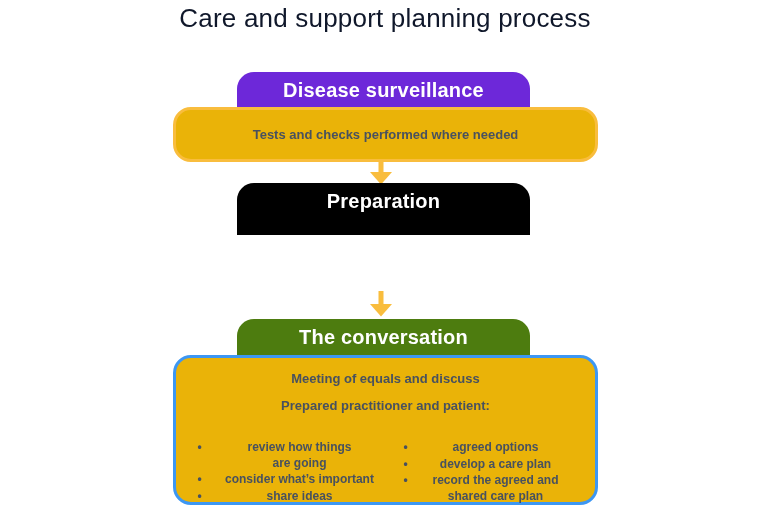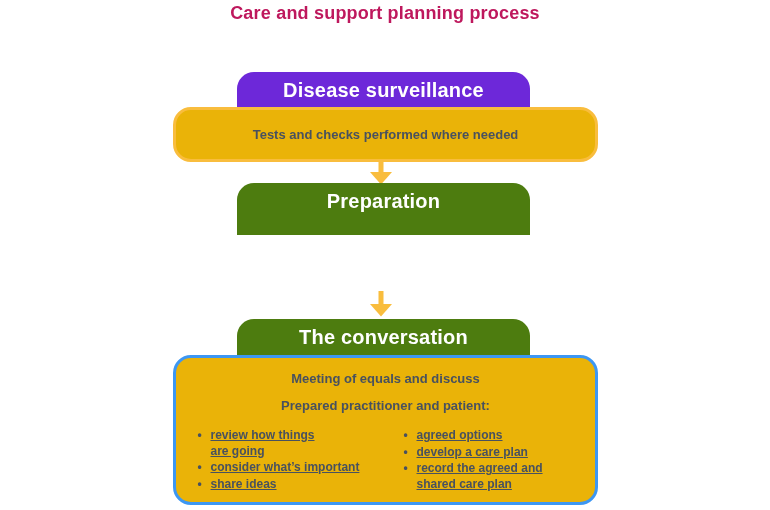--- a/index.html
+++ b/index.html
@@ -3,50 +3,50 @@
 <meta charset="utf-8">
 <style>
   html,body { margin:0; padding:0; background:#ffffff; }
   .canvas {
     position:relative; width:770px; height:510px; background:#ffffff;
     font-family:"Liberation Sans", sans-serif; color:#48515F; overflow:hidden;
     font-weight:700;
   }
   .title {
     position:absolute; top:3px; left:0; width:100%; margin:0;
-    text-align:center; font-size:18px; font-weight:700; color:#be185d;
+    text-align:center; font-size:26px; font-weight:400; color:#0f172a;
     letter-spacing:0.2px;
   }
   .hdr {
     position:absolute; width:293px; height:52px; z-index:1;
     border-radius:17px 17px 0 0;
     display:flex; justify-content:center; align-items:flex-start;
   }
   .hdr span { line-height:37px; font-size:20px; color:#ffffff; letter-spacing:0.2px; }
   .hdr.s1 { left:237px; top:72px;  background:#6d28d9; }
-  .hdr.s2 { left:237px; top:183px; background:#4d7c0f; }
+  .hdr.s2 { left:237px; top:183px; background:#000000; }
   .hdr.s3 { left:237px; top:319px; background:#4d7c0f; }
   .bod {
     position:absolute; left:173px; width:425px; z-index:2; box-sizing:border-box;
     background:#eab308; border:3.5px solid #F9BD3D; border-radius:18px;
     display:flex; align-items:center; justify-content:center;
     text-align:center; font-size:13px; line-height:13.5px;
   }
   .bod.s1 { top:107px; height:55px; }
   .bod.s2 { top:218px; height:78px; }
   .bod.s3 {
     top:355px; height:150px; border-color:#3D97F3;
     display:block; padding-top:14px;
   }
   .pre { white-space:pre-line; }
   .arrow { position:absolute; z-index:0; left:368px; }
   .arrow.a1 { top:159px; }
   .arrow.a2 { top:291px; }
   .b3-line { margin:0 0 13px; text-align:center; font-size:13px; }
-  .cols { display:flex; justify-content:center; text-align:left; margin-top:16px;text-decoration:underline; }
+  .cols { display:flex; justify-content:center; text-align:center; margin-top:28px; }
   .col { font-size:12px; line-height:15.5px; }
   .col ul { list-style:none; margin:0; padding:0; }
   .col li { position:relative; padding-left:14px; white-space:pre-line; margin-bottom:1px; }
   .col li::before { content:"\2022"; position:absolute; left:1px; top:0; }
   .col.left  { width:192px; margin-right:14px; }
   .col.right { width:172px; }
 </style>
 </head>
 <body>
 

